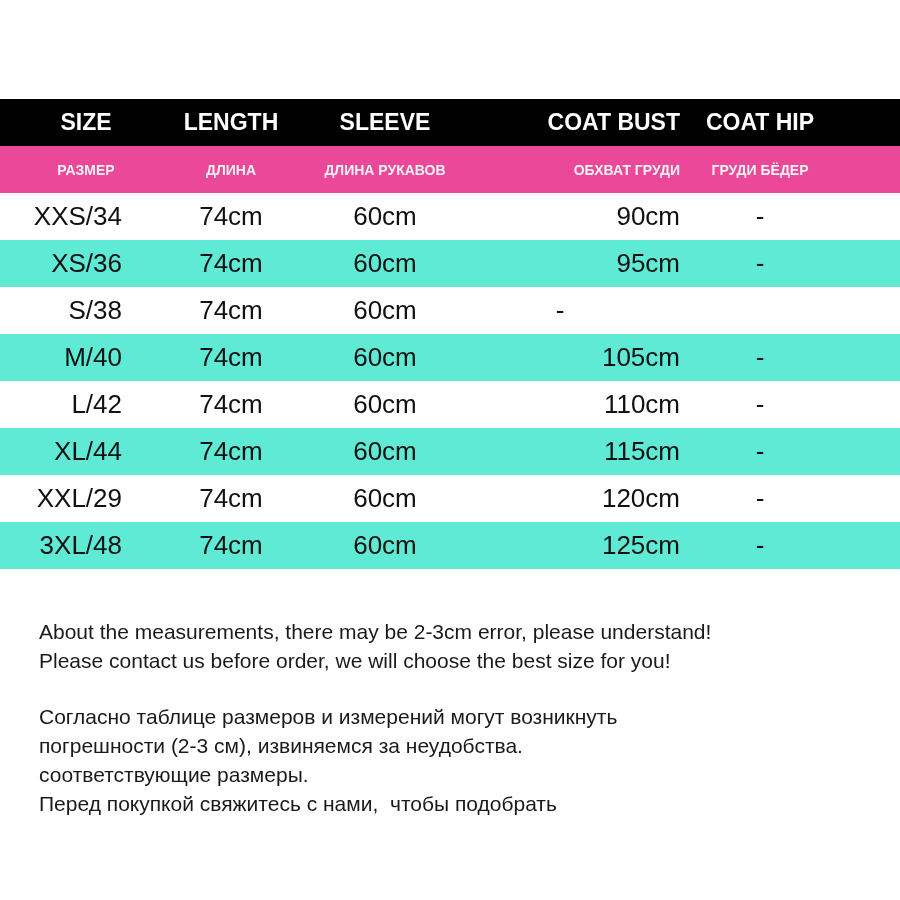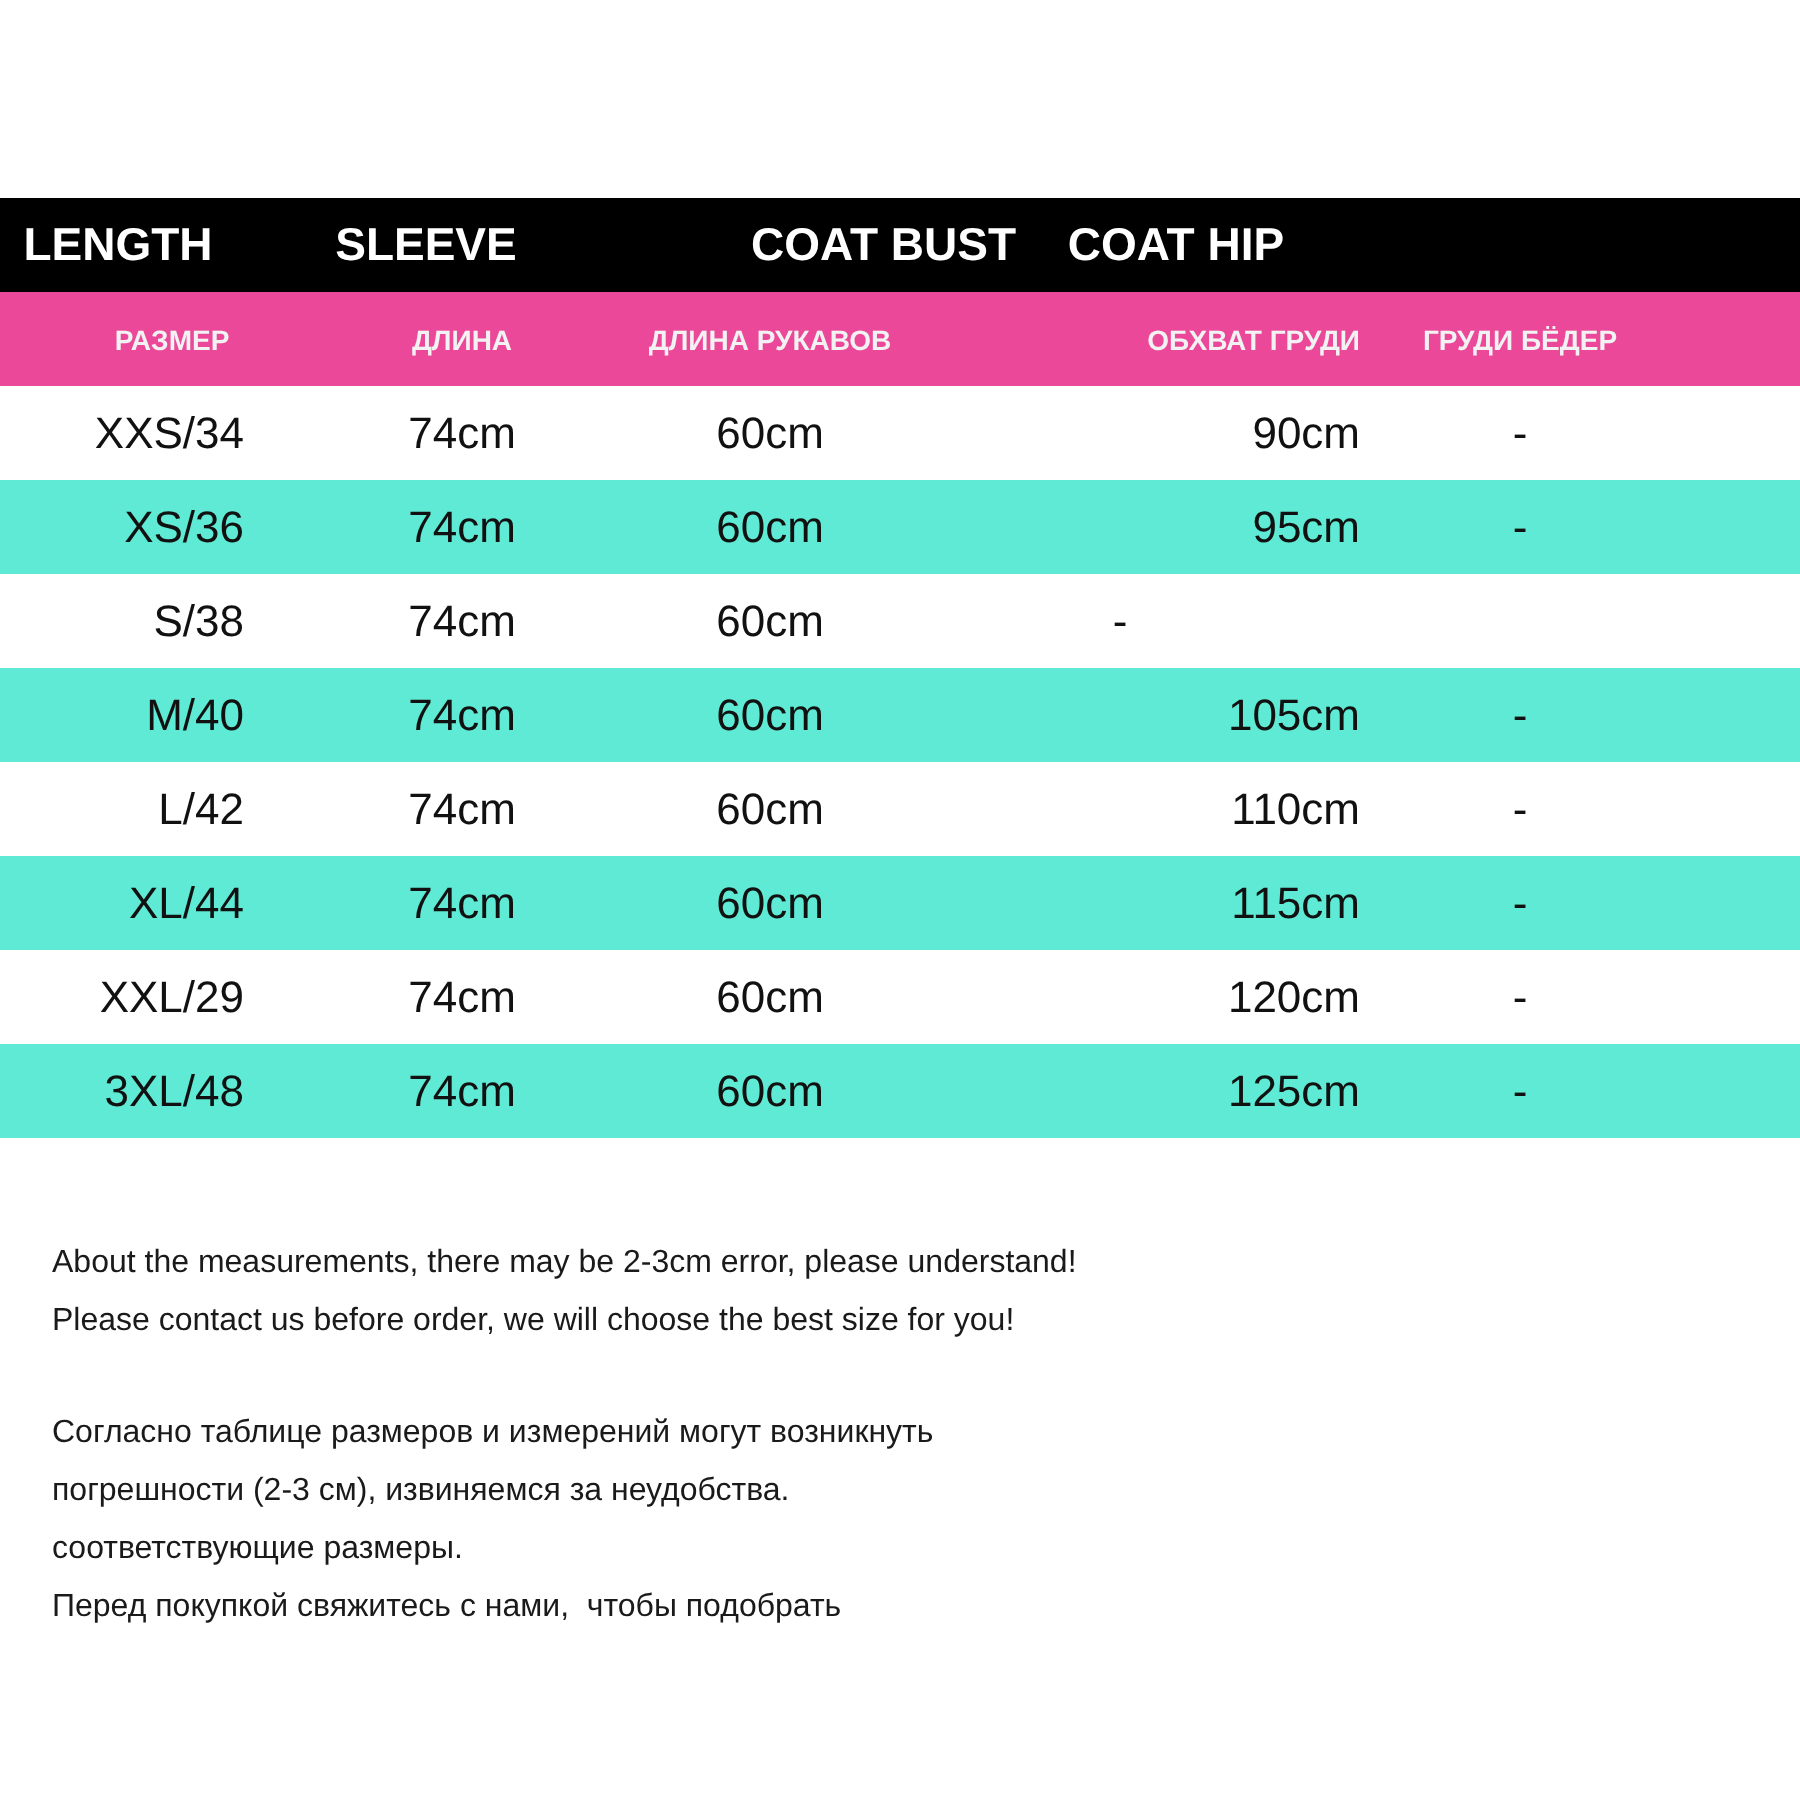--- a/index.html
+++ b/index.html
@@ -1,40 +1,41 @@
 <!DOCTYPE html>
 <html><head>
 <meta charset="utf-8">
 <style>
   html, body { margin:0; padding:0; background:#ffffff; }
   body { width:900px; height:900px; position:relative; overflow:hidden; font-family:"Liberation Sans", sans-serif; }
   .table { position:absolute; left:0; top:99px; width:900px; }
   .row { display:flex; height:47px; align-items:center; }
   .hdr1 { background:#000000; color:#ffffff; font-weight:bold; font-size:23px; }
   .hdr2 { background:#ec4899; color:#f2f2f2; font-weight:bold; font-size:14px; }
-  .data { font-size:22px; color:#111111; }
+  .data { font-size:26px; color:#111111; }
   .data.alt { background:#5eead4; }
   .data.plain { background:#ffffff; }
   .c0 { width:172px; }
   .c1 { width:118px; text-align:center; }
   .c2 { width:190px; text-align:center; }
   .c3 { width:200px; text-align:right; }
   .c4 { width:160px; text-align:center; }
   .hdr1 .c0, .hdr2 .c0 { text-align:center; }
   .data .c0 { text-align:right; padding-right:50px; box-sizing:border-box; }
-  .notes { position:absolute; left:26px; font-size:16px; color:#1a1a1a; line-height:29px; }
+  .notes { position:absolute; left:39px; font-size:21px; color:#1a1a1a; line-height:29px; }
   .notes-en { top:617px; }
   .notes-ru { top:702px; }
   .line { white-space:pre; }
 </style>
 </head>
 <body>
 
 <div class="table">
   <div class="row hdr1">
+    <div class="c0">SIZE</div>
     <div class="c1">LENGTH</div>
     <div class="c2">SLEEVE</div>
     <div class="c3">COAT BUST</div>
     <div class="c4">COAT HIP</div>
   </div>
   <div class="row hdr2">
     <div class="c0">РАЗМЕР</div>
     <div class="c1">ДЛИНА</div>
     <div class="c2">ДЛИНА РУКАВОВ</div>
     <div class="c3">ОБХВАТ ГРУДИ</div>

